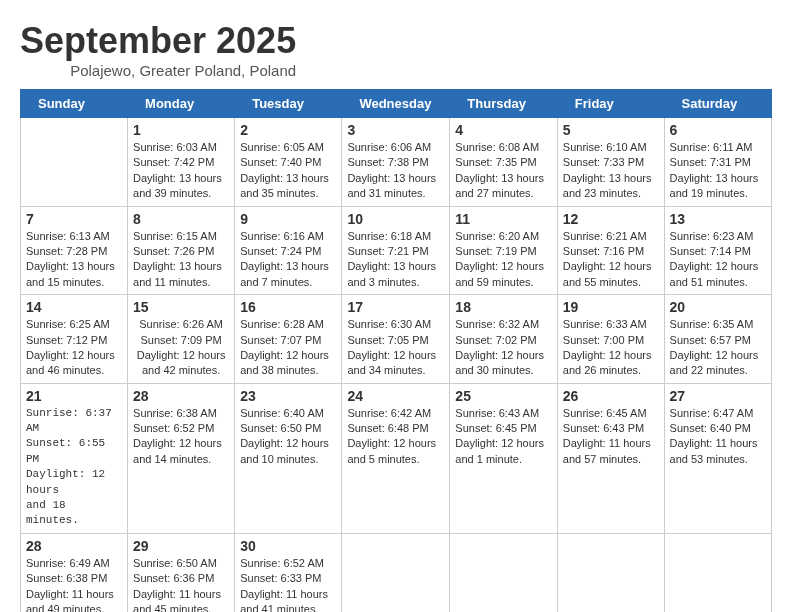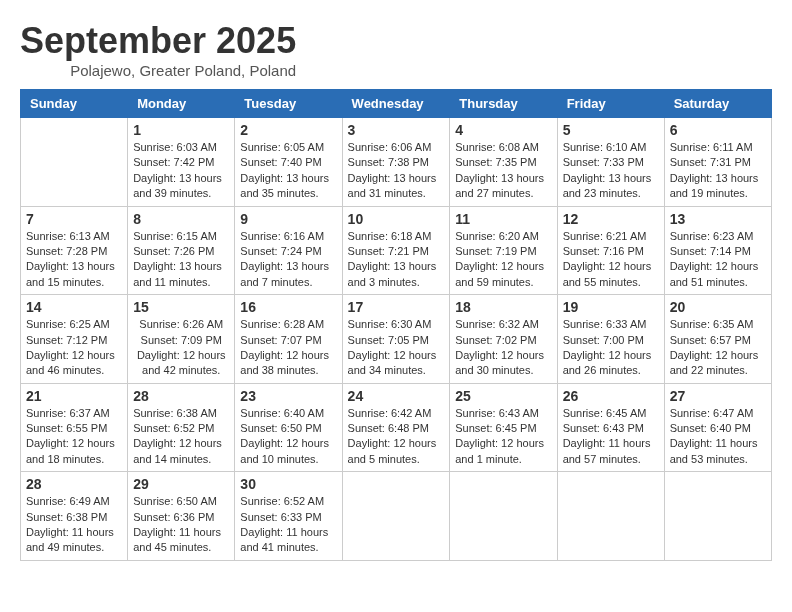--- a/index.html
+++ b/index.html
@@ -38,21 +38,21 @@
       color: #555;
     }
     .calendar {
       width: 100%;
       border-collapse: collapse;
       font-size: 11px;
     }
     .calendar th {
       background: #2a6db5;
       color: #fff;
-      padding: 6px 9px;
+      padding: 6px 17px;
       text-align: left;
       font-size: 13px;
       font-weight: bold;
       border: 1px solid #2a6db5;
     }
     .calendar td {
       border: 1px solid #ccc;
       vertical-align: top;
       padding: 4px 5px;
       width: 108px;
@@ -241,21 +241,21 @@
           <span class="day-number">20</span>
           <div class="day-info" style="white-space: pre-line;">Sunrise: 6:35 AM
 Sunset: 6:57 PM
 Daylight: 12 hours
 and 22 minutes.</div>
         </td>
       </tr>
       <tr>
         <td>
           <span class="day-number">21</span>
-          <div class="day-info" style="white-space: pre-line;">Sunrise: 6:37 AM
+          <div class="day-info" style="white-space: pre-line; font-family: Liberation Mono, monospace;">Sunrise: 6:37 AM
 Sunset: 6:55 PM
 Daylight: 12 hours
 and 18 minutes.</div>
         </td>
         <td>
           <span class="day-number">28</span>
           <div class="day-info" style="white-space: pre-line;">Sunrise: 6:38 AM
 Sunset: 6:52 PM
 Daylight: 12 hours
 and 14 minutes.</div>

